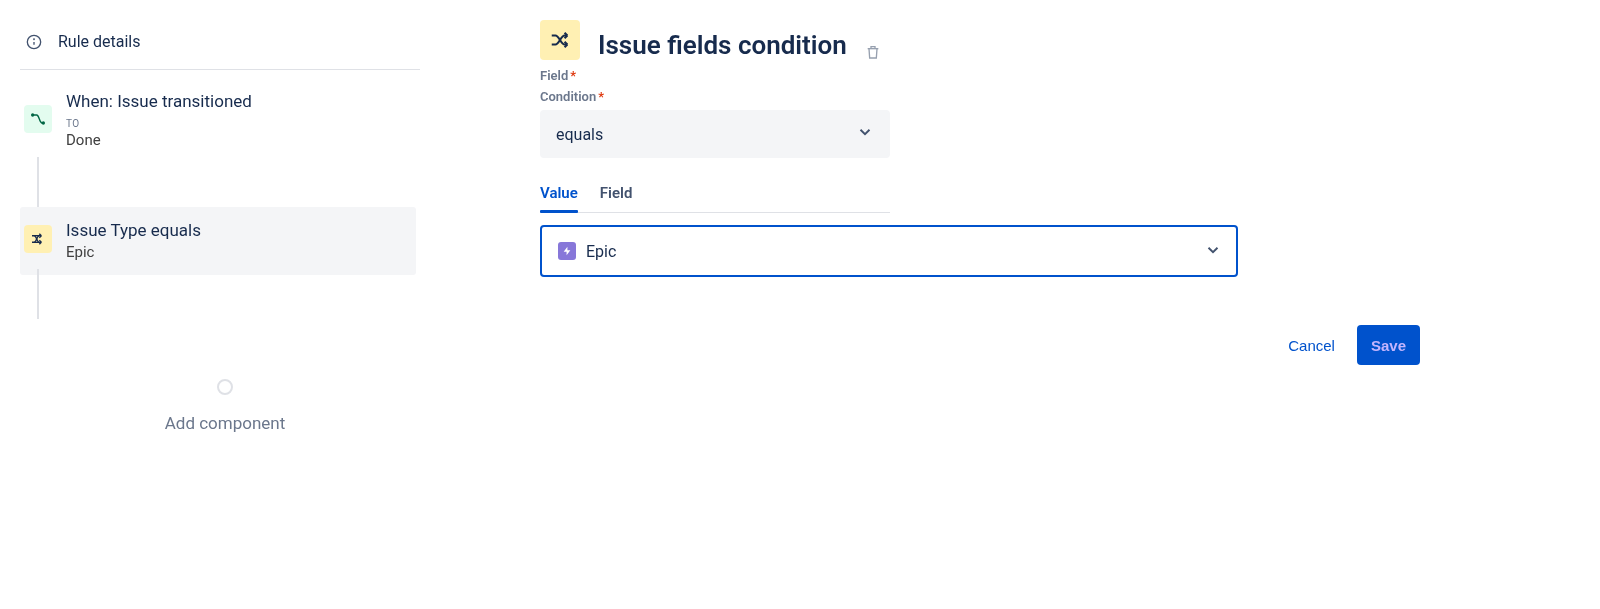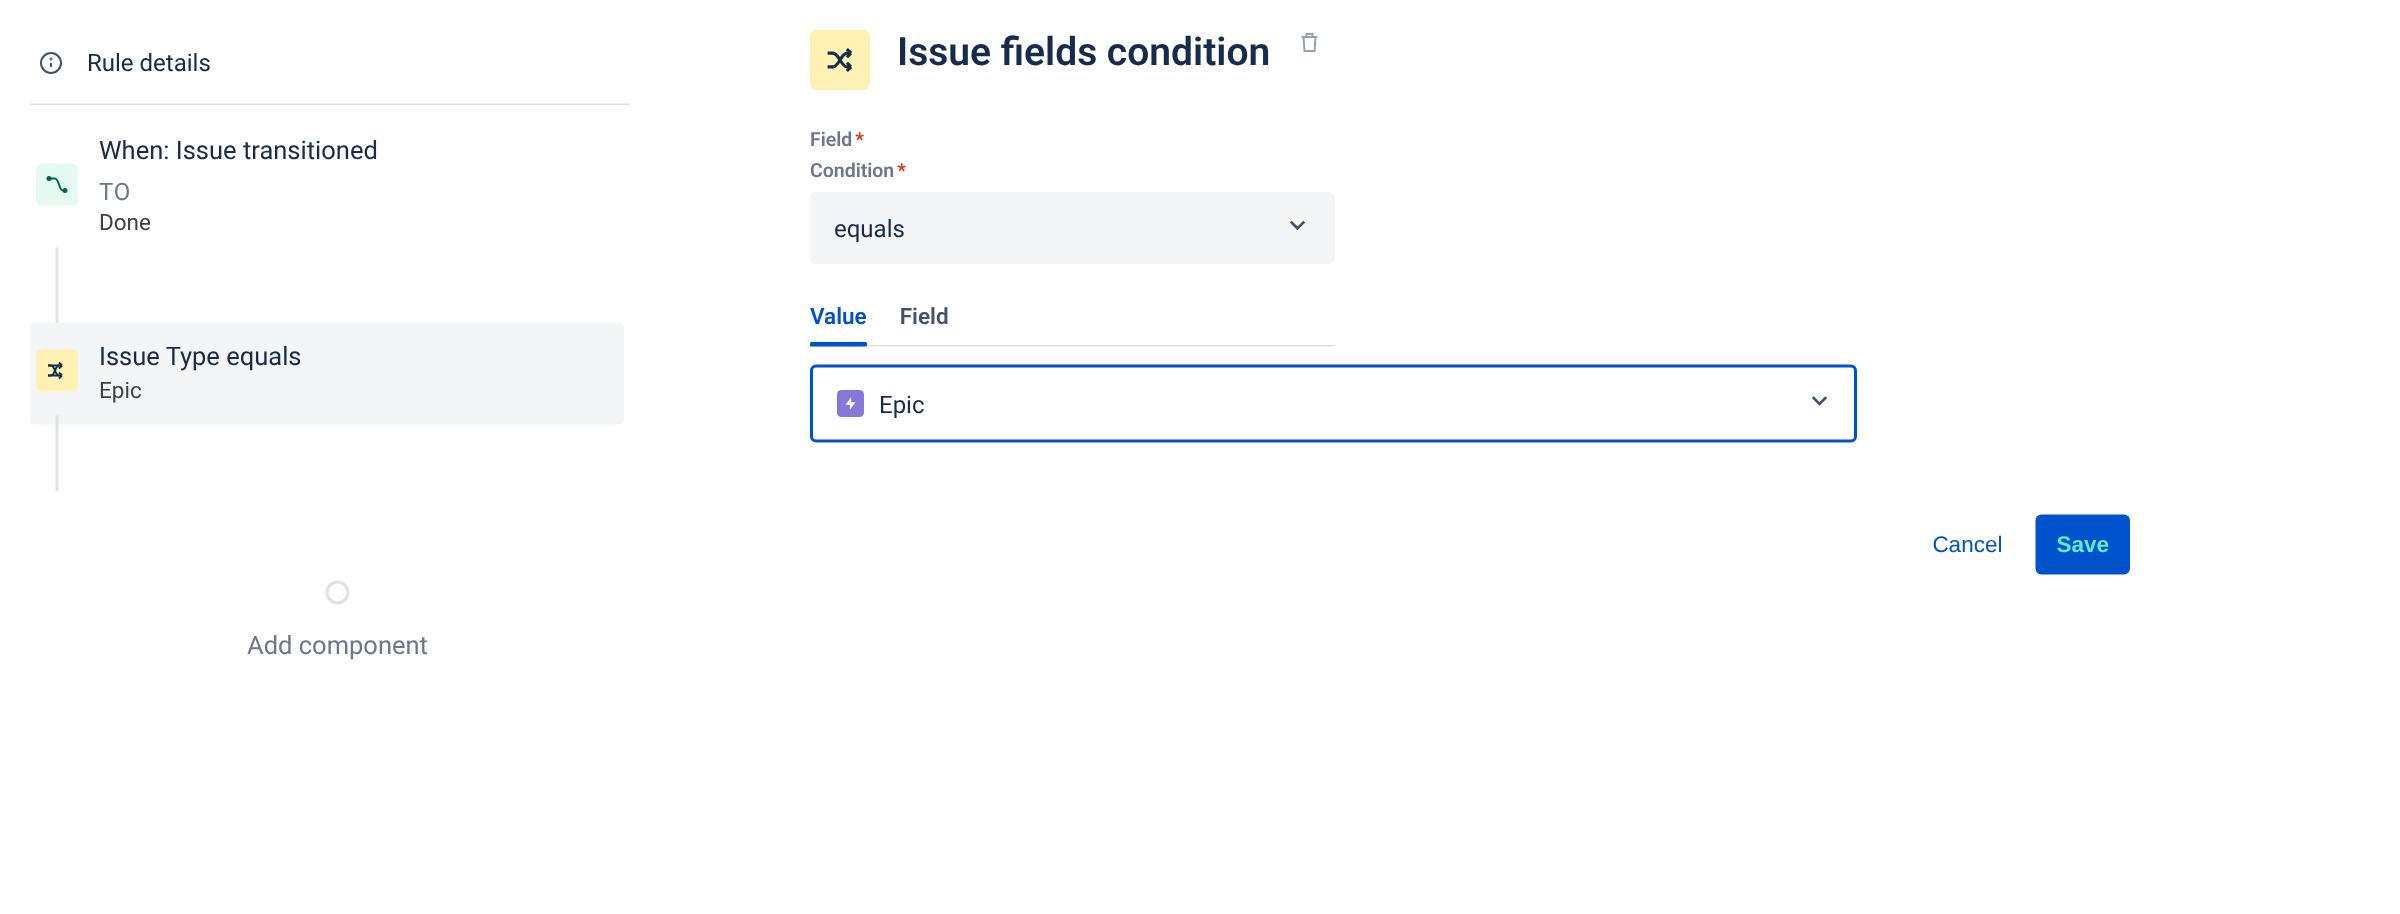--- a/index.html
+++ b/index.html
@@ -62,21 +62,21 @@
       flex-shrink: 0;
       margin-left: 4px;
       z-index: 1;
     }
     .step-icon-box.trigger { background: #E3FCEF; color: #006644; }
     .step-icon-box.condition { background: #FFF0B3; color: #172B4D; }
 
     .step-body { padding-top: 2px; }
     .step-title { font-size: 17px; color: #172B4D; line-height: 1.3; }
     .step-sub-label {
-      font-size: 16px;
+      font-size: 10px;
       font-weight: 400;
       letter-spacing: 0.5px;
       color: #6B778C;
       margin-top: 6px;
     }
     .step-sub-value {
       font-size: 15px;
       color: #404040;
       margin-top: 2px;
     }
@@ -102,23 +102,23 @@
 
     
     .main {
       flex: 1;
       padding-left: 100px;
       padding-right: 120px;
       max-width: 1060px;
     }
     .main-header {
       display: flex;
-      align-items: flex-start;
+      align-items: flex-end;
       gap: 18px;
-      margin-bottom: 26px;
+      margin-bottom: 8px;
     }
     .main-header-icon {
       width: 40px; height: 40px;
       background: #FFF0B3;
       border-radius: 4px;
       display: flex; align-items: center; justify-content: center;
       color: #172B4D;
     }
     .main-title {
       font-size: 26px;
@@ -222,21 +222,21 @@
       height: 40px;
       padding: 0 14px;
       border-radius: 4px;
       font-size: 15px;
       font-weight: 500;
       display: flex; align-items: center; justify-content: center;
       cursor: pointer;
       border: none;
     }
     .btn-cancel { background: transparent; color: #0052CC; }
-    .btn-save { background: #0052CC; color: #5eead4; font-weight: 600; }
+    .btn-save { background: #0052CC; color: #c4b5fd; font-weight: 600; }
   </style>
 </head>
 <body>
 
 <div class="sidebar">
 
   <div class="rule-details-row">
     <span class="info-icon">
       <svg width="16" height="16" viewBox="0 0 24 24" fill="none" stroke="currentColor" stroke-width="2">
         <circle cx="12" cy="12" r="10"></circle>

